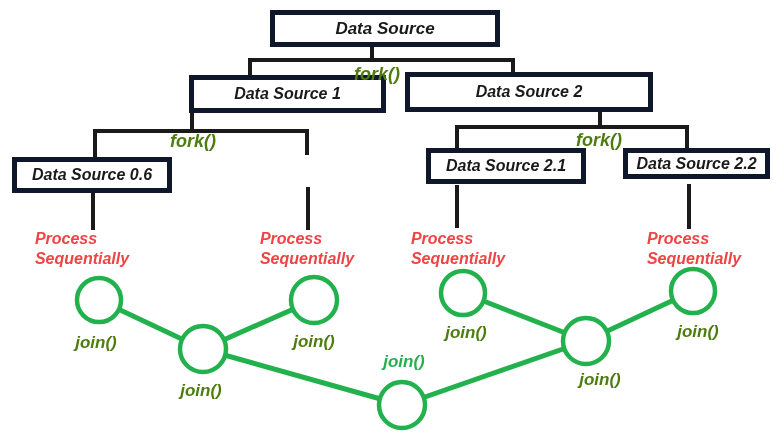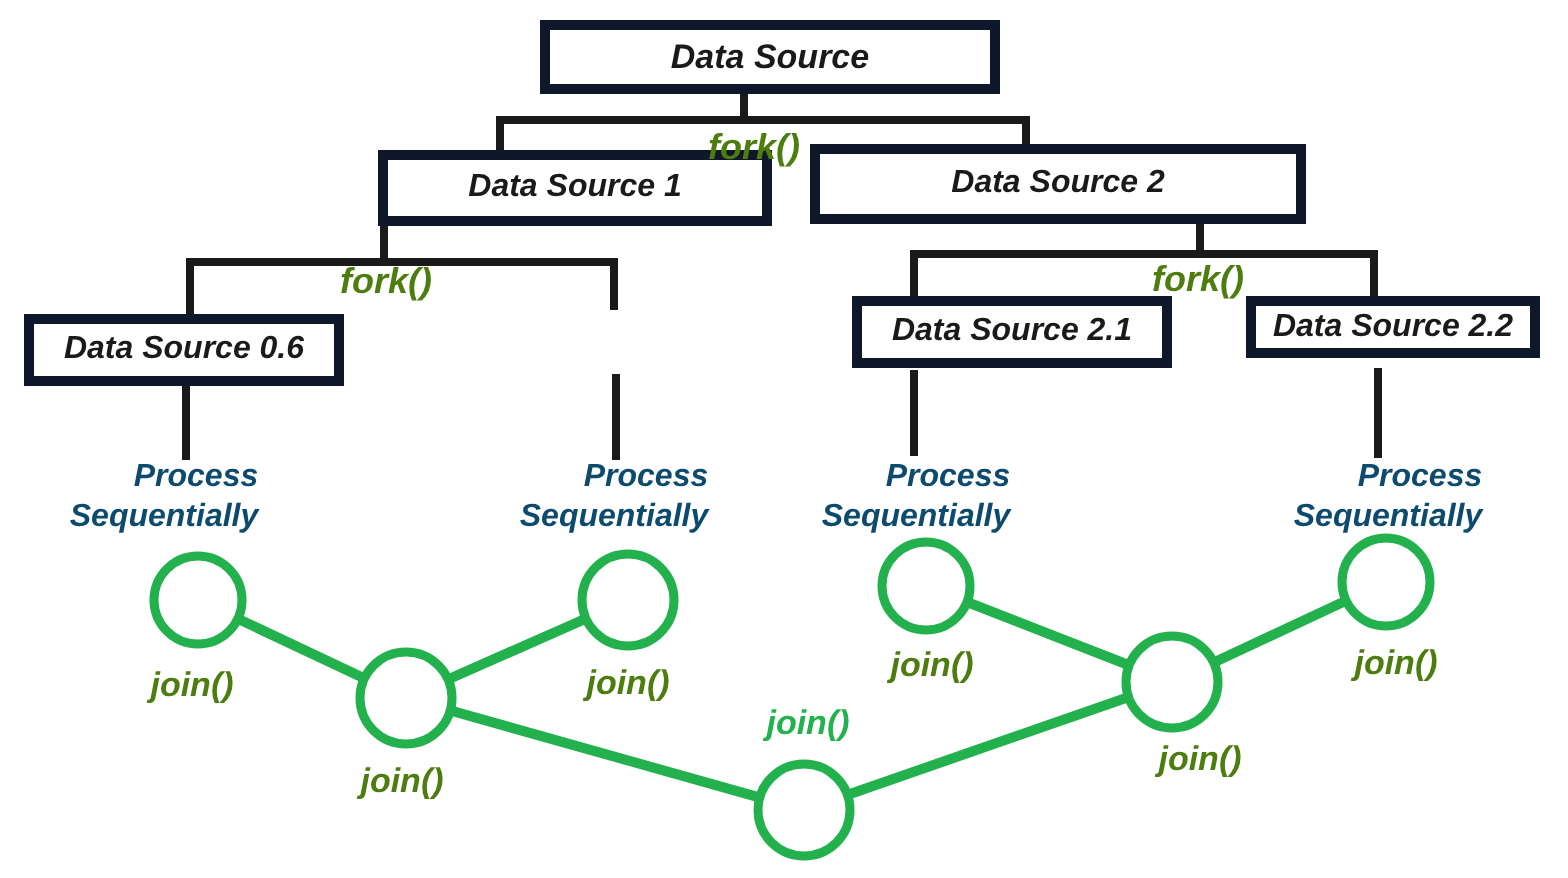--- a/index.html
+++ b/index.html
@@ -40,22 +40,22 @@
   .fork-lbl { font-size: 18px; }
   .join-lbl { font-size: 17px; }
   .join-final { color: #22b14c; }
   .process-lbl {
     position: absolute;
     transform: translateX(-50%);
     font-weight: bold;
     font-style: italic;
     font-size: 16px;
     line-height: 20px;
-    color: #0c4a6e;
-    text-align: right;
+    color: #ef4444;
+    text-align: left;
     white-space: pre-line;
   }
   
   .box-root { left: 270px; top: 10px;  width: 230px; height: 37px; font-size: 17px; }
   .box-ds1  { left: 150px; top: 75px;  width: 197px; height: 38px; margin-left: 39px; }
   .box-ds2  { left: 405px; top: 72px;  width: 248px; height: 40px; }
   .box-ds11 { left: 12px;  top: 157px; width: 160px; height: 36px; }
   .box-ds12 { left: 218px; top: 152px; width: 167px; height: 38px; }
   .box-ds21 { left: 410px; top: 148px; width: 160px; height: 36px; margin-left: 16px; }
   .box-ds22 { left: 623px; top: 148px; width: 147px; height: 31px; }

